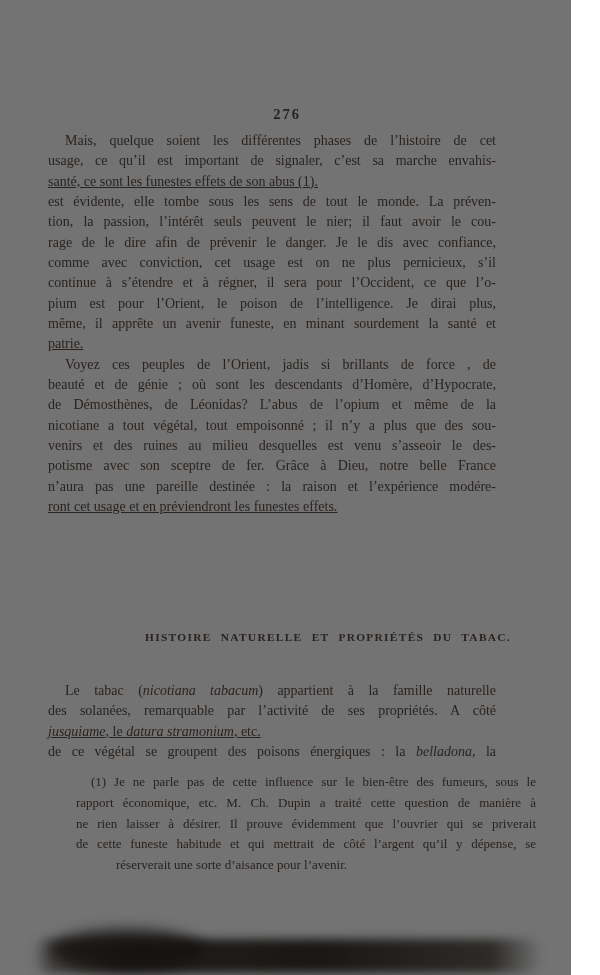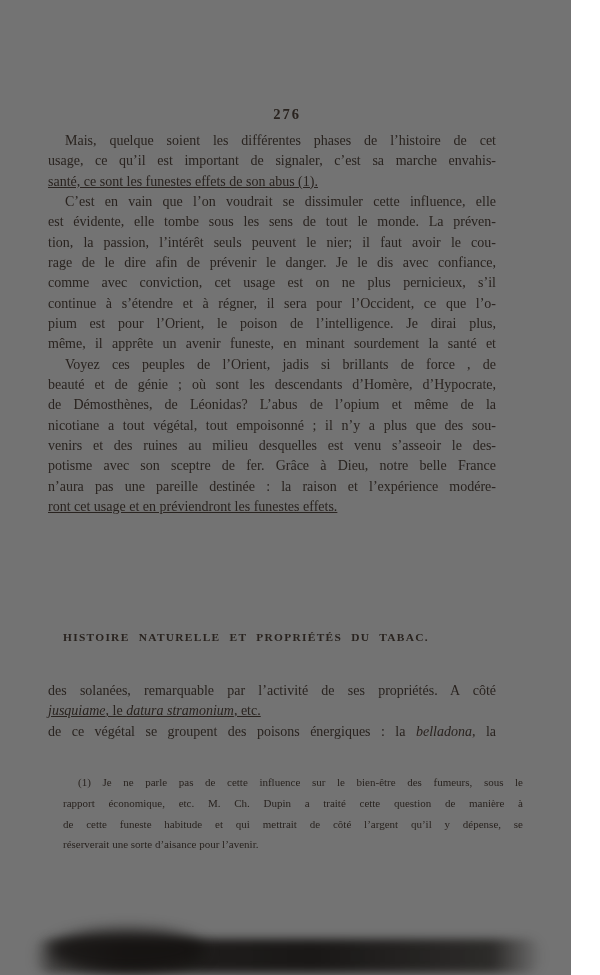--- a/index.html
+++ b/index.html
@@ -20,32 +20,32 @@
   .para4-block{top:681px;}
   .bodyline{
     height:20.33px;line-height:20.33px;
     text-align:justify;text-align-last:justify;
   }
   .bodyline.indent{padding-left:17px;}
   .bodyline.last{text-align-last:left;text-decoration:underline;}
   .it{font-style:italic;}
   .heading{
     position:absolute;top:631px;left:63px;width:448px;
-    text-align:left;font-size:11.4px;font-weight:bold;
+    text-align:right;font-size:11.4px;font-weight:bold;
     letter-spacing:1.3px;word-spacing:5px;
   }
   .footnote-block{
-    position:absolute;top:772px;left:63px;width:460px;font-size:11px;
+    position:absolute;top:772px;left:76px;width:460px;font-size:13px;
   }
   .fnline{
     height:20.8px;line-height:20.8px;
     text-align:justify;text-align-last:justify;
   }
   .fnline.indent{padding-left:15px;}
-  .fnline.last{text-align-last:left;}
+  .fnline.last{text-align-last:left;margin-left:40px;}
   .scan-shadow{
     position:absolute;left:32px;right:28px;top:939px;height:34px;
     border-radius:16px;filter:blur(5px);
     background:linear-gradient(90deg,
       rgba(25,23,21,0) 0%,
       rgba(25,23,21,0.55) 4%,
       rgba(22,20,18,0.88) 18%,
       rgba(18,16,15,0.92) 55%,
       rgba(25,23,21,0.78) 90%,
       rgba(25,23,21,0) 100%);
@@ -63,54 +63,56 @@
 
   <div class="pagenum">276</div>
 
   <div class="textblock body-block">
       <div>
         <div class="bodyline indent"><span>Mais, quelque soient les différentes phases de l’histoire de cet</span></div>
         <div class="bodyline"><span>usage, ce qu’il est important de signaler, c’est sa marche envahis-</span></div>
         <div class="bodyline last"><span>santé, ce sont les funestes effets de son abus (1).</span></div>
       </div>
       <div>
-        <div class="bodyline indent"><span>C’est en vain que l’on voudrait se dissimuler cette influence, elle</span></div>
         <div class="bodyline"><span>est évidente, elle tombe sous les sens de tout le monde. La préven-</span></div>
         <div class="bodyline"><span>tion, la passion, l’intérêt seuls peuvent le nier; il faut avoir le cou-</span></div>
         <div class="bodyline"><span>rage de le dire afin de prévenir le danger. Je le dis avec confiance,</span></div>
         <div class="bodyline"><span>comme avec conviction, cet usage est on ne plus pernicieux, s’il</span></div>
         <div class="bodyline"><span>continue à s’étendre et à régner, il sera pour l’Occident, ce que l’o-</span></div>
         <div class="bodyline"><span>pium est pour l’Orient, le poison de l’intelligence. Je dirai plus,</span></div>
         <div class="bodyline"><span>même, il apprête un avenir funeste, en minant sourdement la santé et</span></div>
+        <div class="bodyline last"><span>patrie.</span></div>
       </div>
       <div>
         <div class="bodyline indent"><span>Voyez ces peuples de l’Orient, jadis si brillants de force , de</span></div>
         <div class="bodyline"><span>beauté et de génie ; où sont les descendants d’Homère, d’Hypocrate,</span></div>
         <div class="bodyline"><span>de Démosthènes, de Léonidas? L’abus de l’opium et même de la</span></div>
         <div class="bodyline"><span>nicotiane a tout végétal, tout empoisonné ; il n’y a plus que des sou-</span></div>
         <div class="bodyline"><span>venirs et des ruines au milieu desquelles est venu s’asseoir le des-</span></div>
         <div class="bodyline"><span>potisme avec son sceptre de fer. Grâce à Dieu, notre belle France</span></div>
         <div class="bodyline"><span>n’aura pas une pareille destinée : la raison et l’expérience modére-</span></div>
         <div class="bodyline last"><span>ront cet usage et en préviendront les funestes effets.</span></div>
       </div>
     </div>
 
   <div class="heading">HISTOIRE NATURELLE ET PROPRIÉTÉS DU TABAC.</div>
 
   <div class="textblock para4-block">
       <div>
+        <div class="bodyline indent"><span>Le tabac (</span><span class="it">nicotiana tabacum</span><span>) appartient à la famille naturelle</span></div>
         <div class="bodyline"><span>des solanées, remarquable par l’activité de ses propriétés. A côté</span></div>
         <div class="bodyline last"><span class="it">jusquiame</span><span>, le </span><span class="it">datura stramonium</span><span>, etc.</span></div>
         <div class="bodyline"><span>de ce végétal se groupent des poisons énergiques : la </span><span class="it">belladona</span><span>, la</span></div>
       </div>
     </div>
 
   <div class="footnote-block">
       <div class="fnline indent"><span>(1) Je ne parle pas de cette influence sur le bien-être des fumeurs, sous le</span></div>
       <div class="fnline"><span>rapport économique, etc. M. Ch. Dupin a traité cette question de manière à</span></div>
+      <div class="fnline"><span>ne rien laisser à désirer. Il prouve évidemment que l’ouvrier qui se priverait</span></div>
       <div class="fnline"><span>de cette funeste habitude et qui mettrait de côté l’argent qu’il y dépense, se</span></div>
       <div class="fnline last"><span>réserverait une sorte d’aisance pour l’avenir.</span></div>
     </div>
 
   <div class="scan-shadow"></div>
   <div class="scan-shadow-blob"></div>
 
 </div>
 
 </body></html>

